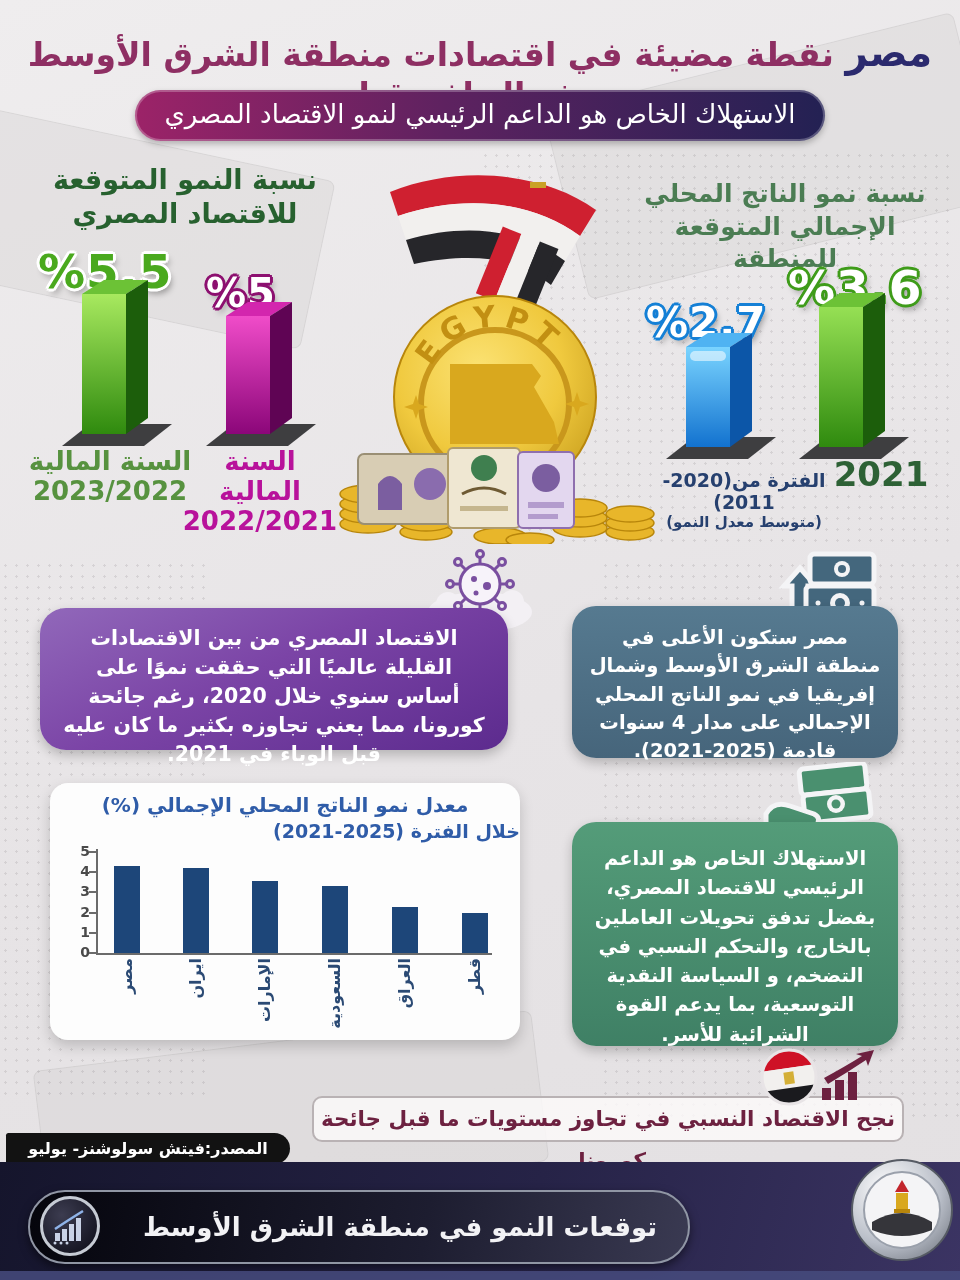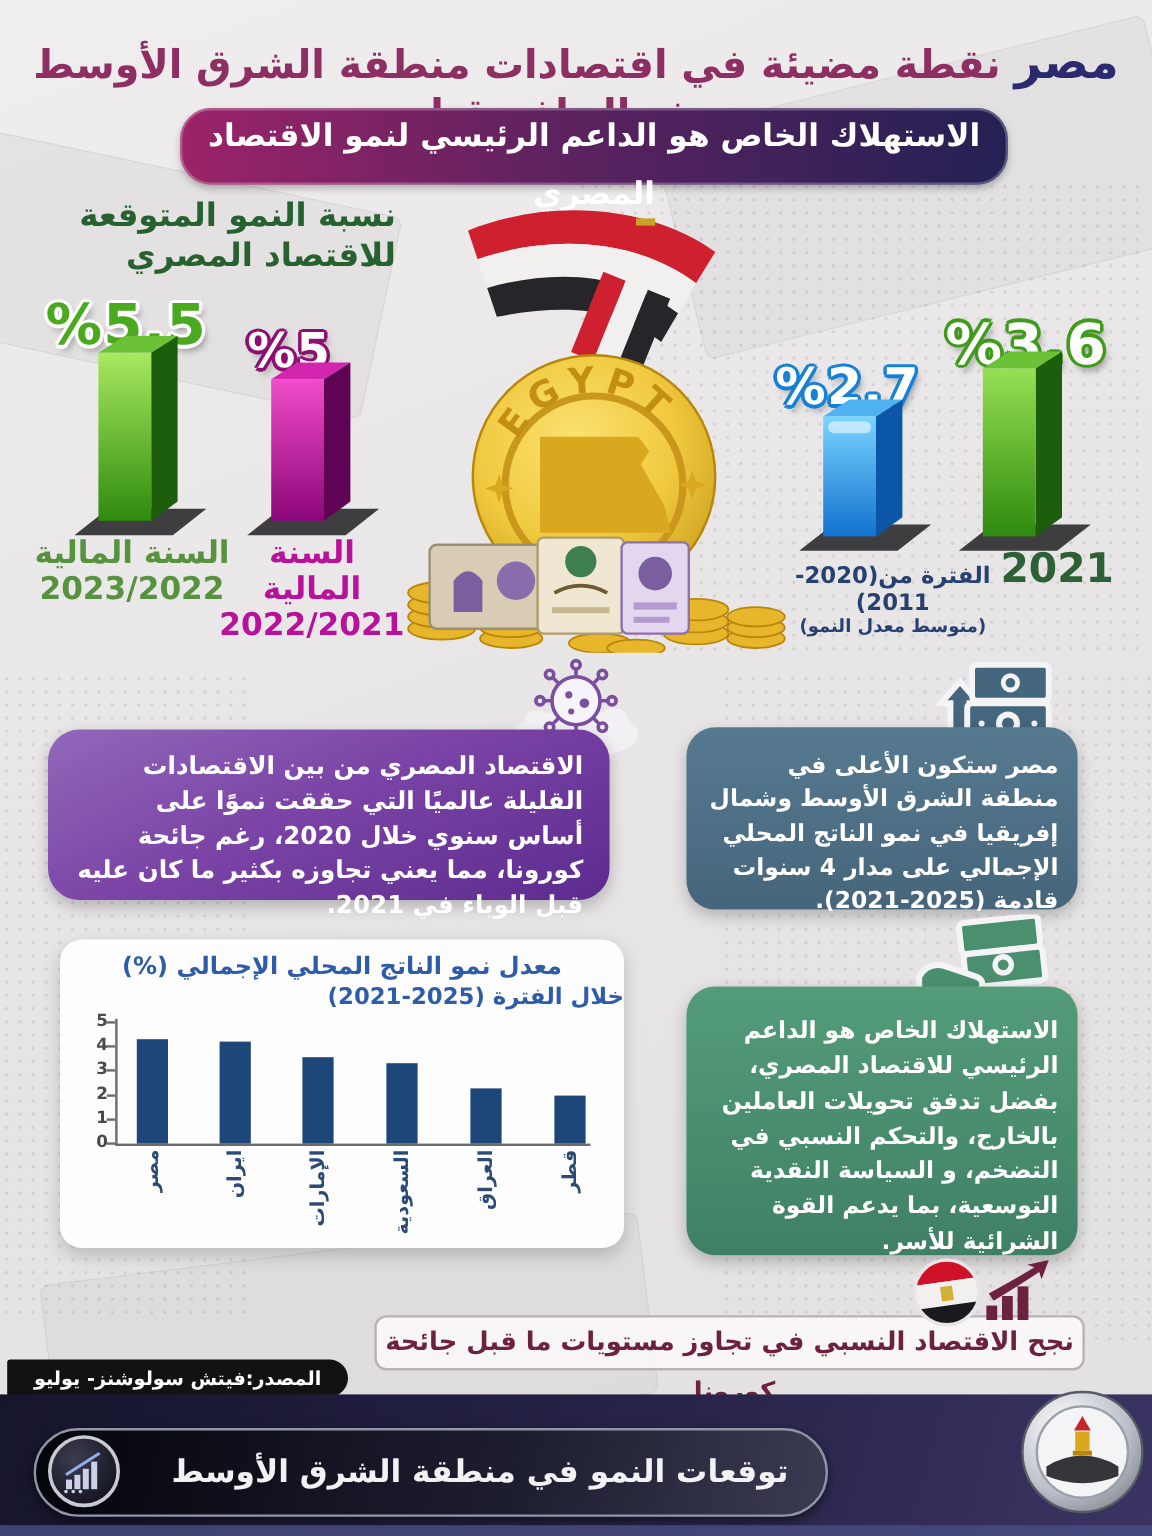--- a/index.html
+++ b/index.html
@@ -3,26 +3,26 @@
 <meta charset="utf-8">
 <style>
   html,body{margin:0;padding:0;}
   body{width:960px;height:1280px;overflow:hidden;font-family:"DejaVu Sans",sans-serif;background:#ebe9ea;}
   .canvas{position:relative;width:960px;height:1280px;background:linear-gradient(160deg,#efedee 0%,#e7e4e6 55%,#e3e0e2 100%);overflow:hidden;}
   .bill{position:absolute;background:rgba(214,209,211,.38);border:1px solid rgba(110,105,108,.10);border-radius:8px;}
   .dots{position:absolute;background-image:radial-gradient(rgba(120,114,118,.32) 1.2px,transparent 1.4px);background-size:11px 11px;opacity:.55;}
   
   .main-title{position:absolute;top:30px;left:0;width:960px;text-align:center;font-size:33px;font-weight:bold;color:#8e2f63;direction:rtl;}
   .main-title .hl{color:#2b2a6e;font-size:39px;}
-  .banner{position:absolute;top:90px;left:150px;width:690px;height:64px;border-radius:26px;
+  .banner{position:absolute;top:90px;left:135px;width:690px;height:51px;border-radius:26px;
     background:linear-gradient(90deg,#9c2368 0%,#5e2260 45%,#232153 100%);
     box-shadow:inset 0 0 0 2px rgba(255,255,255,.25),0 3px 6px rgba(0,0,0,.25);
-    color:#fff;font-size:26px;font-weight:bold;text-align:center;line-height:48px;direction:rtl;}
-  
-  .sec-title{position:absolute;font-weight:bold;direction:rtl;}
+    color:#fff;font-size:26px;font-weight:normal;text-align:center;line-height:48px;direction:rtl;}
+  
+  .sec-title{position:absolute;text-align:center;font-weight:bold;direction:rtl;}
   .sec-title.left{left:40px;top:163px;width:290px;font-size:27px;color:#27612f;line-height:1.25;}
   .sec-title.right{left:633px;top:178px;width:304px;font-size:25px;color:#4b7d53;line-height:1.3;}
   
   .pct{position:absolute;font-weight:bold;direction:ltr;letter-spacing:1px;}
   .pct-55{left:38px;top:244px;font-size:47px;color:#4aa91e;
     text-shadow:-2px -2px 0 #fff,2px -2px 0 #fff,-2px 2px 0 #fff,2px 2px 0 #fff,-3px 0 0 #fff,3px 0 0 #fff,0 -3px 0 #fff,0 3px 0 #fff,3px 5px 6px rgba(0,0,0,.35);}
   .pct-5{left:206px;top:270px;font-size:40px;color:#fff;
     text-shadow:-2px -2px 0 #8d1070,2px -2px 0 #8d1070,-2px 2px 0 #8d1070,2px 2px 0 #8d1070,-3px 0 0 #8d1070,3px 0 0 #8d1070,0 -3px 0 #8d1070,0 3px 0 #8d1070,3px 5px 6px rgba(0,0,0,.35);}
   .pct-36{left:788px;top:260px;font-size:47px;color:#fff;
     text-shadow:-2px -2px 0 #3f9c1a,2px -2px 0 #3f9c1a,-2px 2px 0 #3f9c1a,2px 2px 0 #3f9c1a,-3px 0 0 #3f9c1a,3px 0 0 #3f9c1a,0 -3px 0 #3f9c1a,0 3px 0 #3f9c1a,3px 5px 6px rgba(0,0,0,.35);}
@@ -30,21 +30,21 @@
     text-shadow:-2px -2px 0 #1580d6,2px -2px 0 #1580d6,-2px 2px 0 #1580d6,2px 2px 0 #1580d6,-3px 0 0 #1580d6,3px 0 0 #1580d6,0 -3px 0 #1580d6,0 3px 0 #1580d6,3px 5px 6px rgba(0,0,0,.35);}
   .bar3d{position:absolute;}
   .bar-caption{position:absolute;text-align:center;font-weight:bold;direction:rtl;line-height:1.15;}
   .cap-green{left:18px;top:447px;width:184px;font-size:26px;color:#57923f;}
   .cap-magenta{left:183px;top:447px;width:154px;font-size:26px;color:#b8129b;}
   .cap-2021{left:826px;top:455px;width:110px;font-size:34px;color:#2d6135;}
   .cap-blue{left:648px;top:458px;width:192px;color:#26406f;margin-top:12px;}
   .cap-blue .l1{font-size:19px;font-weight:bold;}
   .cap-blue .l2{font-size:15px;font-weight:bold;}
   
-  .box{position:absolute;color:#fff;font-weight:bold;text-align:right;direction:rtl;box-shadow:0 5px 12px rgba(0,0,0,.22);}
+  .box{position:absolute;color:#fff;font-weight:bold;text-align:center;direction:rtl;box-shadow:0 5px 12px rgba(0,0,0,.22);}
   .box-purple{left:40px;top:608px;width:468px;height:142px;border-radius:26px;
     background:linear-gradient(155deg,#9168ba 0%,#7b44a6 45%,#5c2b8e 100%);
     font-size:20.5px;line-height:1.42;padding:16px 22px;box-sizing:border-box;}
   .box-teal{left:572px;top:606px;width:326px;height:152px;border-radius:24px;
     background:linear-gradient(180deg,#567a90 0%,#46657b 100%);
     font-size:19.5px;line-height:1.45;padding:18px 16px;box-sizing:border-box;}
   .box-green{left:572px;top:822px;width:326px;height:224px;border-radius:24px;
     background:linear-gradient(180deg,#549c79 0%,#3f8065 100%);
     font-size:19.5px;line-height:1.5;padding:22px 16px;box-sizing:border-box;}
   .float-icon{position:absolute;}
@@ -132,20 +132,24 @@
     <polygon points="6,156 88,156 116,134 34,134" fill="#3e3e40"></polygon>
     <polygon points="26,26 70,26 92,12 48,12" fill="#d326ae"></polygon>
     <polygon points="70,26 92,12 92,128 70,144" fill="#5f0454"></polygon>
     <rect x="26" y="26" width="44" height="118" fill="url(#gF2)"></rect>
   </svg>
   <div class="bar-caption cap-magenta">
     <div>السنة المالية</div>
     <div>2022/2021</div>
   </div>
 
+  <div class="sec-title right">
+    <div>نسبة نمو الناتج المحلي</div>
+    <div>الإجمالي المتوقعة للمنطقة</div>
+  </div>
   <div class="pct pct-36">%3.6</div>
   <svg class="bar3d" style="left:793px;top:281px;" width="120" height="185" viewBox="0 0 120 185">
     <defs>
         <linearGradient id="gF3" x1="0" y1="0" x2="0" y2="1">
           <stop offset="0" stop-color="#96e054"></stop>
           <stop offset="1" stop-color="#2f8a0e"></stop>
         </linearGradient>
       </defs>
     <polygon points="6,178 88,178 116,156 34,156" fill="#3e3e40"></polygon>
     <polygon points="26,26 70,26 92,12 48,12" fill="#6cc236"></polygon>

